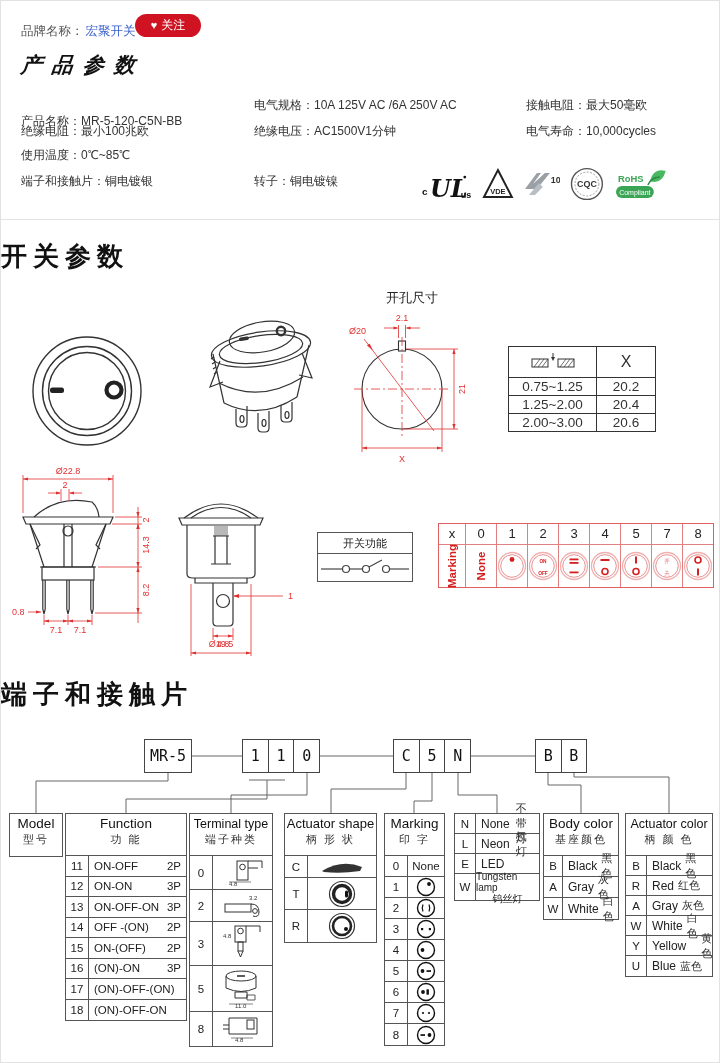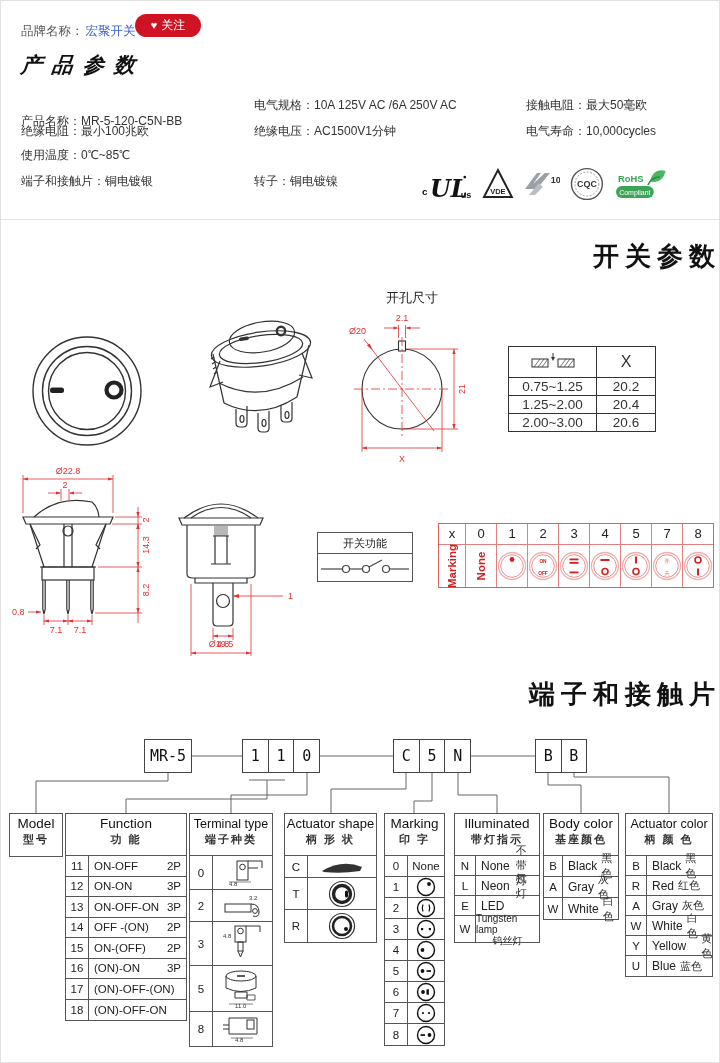--- a/index.html
+++ b/index.html
@@ -14,21 +14,21 @@
       border-radius:12px;color:#fff;display:flex;align-items:center;justify-content:center;gap:4px;
       font-size:12px;cursor:pointer;font-family:"Liberation Sans",sans-serif;}
   .follow-heart{font-size:11px;line-height:1;}
   
   .script-title{left:20px;top:50px;font-family:"DejaVu Serif",serif;font-style:italic;font-weight:bold;
       font-size:21px;letter-spacing:10px;color:#111;transform:skewX(-6deg);}
   .param{position:absolute;font-size:12px;color:#333;white-space:nowrap;}
   .divider{left:0;top:218px;width:720px;border-top:1px solid #e3e3e3;height:0;}
   .certrow{left:420px;top:162px;width:245px;height:42px;display:flex;align-items:center;gap:9px;}
   
-  .h-center{left:0;width:720px;text-align:right;font-weight:bold;font-size:26px;color:#111;letter-spacing:6px;}
+  .h-center{left:0;width:720px;text-align:left;font-weight:bold;font-size:26px;color:#111;letter-spacing:6px;}
   
   .xtbl{left:507px;top:345px;width:148px;border:1.5px solid #333;box-sizing:border-box;background:#fff;}
   .xtbl .xr{display:flex;border-top:1px solid #333;}
   .xtbl .xr:first-child{border-top:none;}
   .xtbl .xc1{width:88px;border-right:1px solid #333;text-align:center;box-sizing:border-box;}
   .xtbl .xc2{flex:1;text-align:center;}
   .xtbl .xhead{height:30px;display:flex;align-items:center;justify-content:center;font-size:16px;}
   .xtbl .xcell{height:17px;line-height:17px;font-size:13.5px;}
   
   .dimt{fill:#e03030;font-size:9px;font-family:"Liberation Sans",sans-serif;}
@@ -50,21 +50,21 @@
       display:flex;align-items:center;justify-content:center;font-family:"DejaVu Sans Mono",monospace;
       font-size:15px;color:#111;}
   .codegrp{position:absolute;top:738px;height:34px;border:1.5px solid #444;box-sizing:border-box;background:#fff;display:flex;}
   .codegrp .cc{width:26px;display:flex;align-items:center;justify-content:center;border-right:1px solid #444;
       font-family:"DejaVu Sans Mono",monospace;font-size:15px;color:#111;}
   .codegrp .cc:last-child{border-right:none;}
   
   .btbl{position:absolute;background:#fff;border:1.7px solid #555;box-sizing:border-box;}
   .bh{text-align:center;padding:2px 0 3px;border-bottom:1.5px solid #555;}
   .bh .en{font-size:13.5px;color:#111;display:block;line-height:16px;}
-  .bh .cn{font-size:11px;color:#333;display:block;line-height:15px;letter-spacing:2px;font-weight:bold;}
+  .bh .cn{font-size:11px;color:#333;display:block;line-height:15px;letter-spacing:2px;}
   .brow{display:flex;border-bottom:1px solid #555;align-items:stretch;box-sizing:border-box;}
   .brow:last-child{border-bottom:none;}
   .bcode{width:22px;flex:none;border-right:1px solid #555;display:flex;align-items:center;justify-content:center;
       font-size:11.5px;color:#222;}
   .bval{flex:1;display:flex;align-items:center;padding:0 5px;font-size:11.5px;color:#222;box-sizing:border-box;}
   .bval .pol{margin-left:auto;padding-left:4px;}
   .bval.cent{justify-content:center;padding:0;}
   .en2{font-size:12px;color:#222;}
   .cn2{font-size:11px;color:#333;margin-left:6px;}
   .wsm{display:flex;flex-direction:column;align-items:center;line-height:11px;width:100%;}
@@ -715,24 +715,20 @@
           <svg width="24" height="20" viewBox="0 0 24 20">
             <circle cx="12" cy="10" r="8.5" fill="none" stroke="#111" stroke-width="1.4"></circle>
             <rect x="6.5" y="9.2" width="4.5" height="1.7" fill="#111"></rect>
             <circle cx="15.5" cy="10" r="1.9" fill="#111"></circle>
           </svg>
         </div>
     </div>
   </div>
 
   <div class="btbl" style="left:453px;top:812px;width:86px">
-    <div class="bh" style="height:36px">
-      <span class="en">Illuminated</span>
-      <span class="cn">带灯指示</span>
-    </div>
     <div class="brow" style="height:20px">
       <div class="bcode" style="width:20px">N</div>
       <div class="bval">
           <span class="en2">None</span>
           <span class="cn2">不带灯</span>
         </div>
     </div>
     <div class="brow" style="height:20px">
       <div class="bcode" style="width:20px">L</div>
       <div class="bval">

